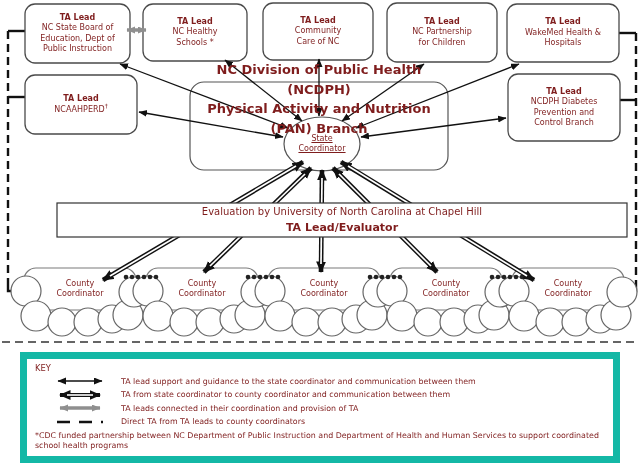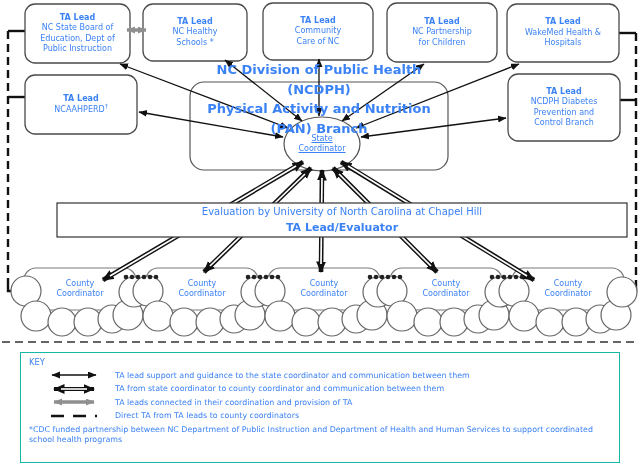--- a/index.html
+++ b/index.html
@@ -1,27 +1,27 @@
 <!DOCTYPE html>
 <html><head>
 <meta charset="utf-8">
 <style>
   html,body{margin:0;padding:0;background:#fff;}
   #stage{position:relative;width:640px;height:468px;background:#ffffff;
-         font-family:"DejaVu Sans","Liberation Sans",sans-serif;color:#3b82f6;overflow:hidden;}
+         font-family:"DejaVu Sans","Liberation Sans",sans-serif;color:#7f1d1d;overflow:hidden;}
   #diagram-svg{position:absolute;left:0;top:0;}
   .lbl{position:absolute;display:flex;flex-direction:column;align-items:center;justify-content:center;
        text-align:center;font-size:8px;line-height:1.3;pointer-events:none;}
   .lbl .ttl{font-weight:bold;}
   .lbl .body{white-space:pre-line;}
   .lbl sup{font-size:6px;vertical-align:super;line-height:0;}
   .band-l1{font-size:10px;}
   .band-l2{font-weight:bold;font-size:11px;margin-top:3px;}
   .center-title{font-weight:bold;font-size:13px;line-height:1.5;white-space:pre-line;}
-  #key-box{position:absolute;left:20px;top:352px;width:600px;height:111px;border:1px solid #14b8a6;
+  #key-box{position:absolute;left:20px;top:352px;width:600px;height:111px;border:7px solid #14b8a6;
            background:#fff;box-sizing:border-box;padding:3px 6px 0 6px;font-size:7.9px;}
   #key-title{margin:1px 0 2px 2px;font-size:8.4px;}
   .key-row{display:flex;align-items:center;margin:0 0 1.5px 16px;height:12px;}
   .key-sym{width:62px;flex:0 0 62px;margin-right:10px;display:flex;align-items:center;}
   #key-footnote{margin:3px 0 8px 2px;width:586px;line-height:1.35;}
 </style>
 </head>
 <body>
 
 <div id="stage">

